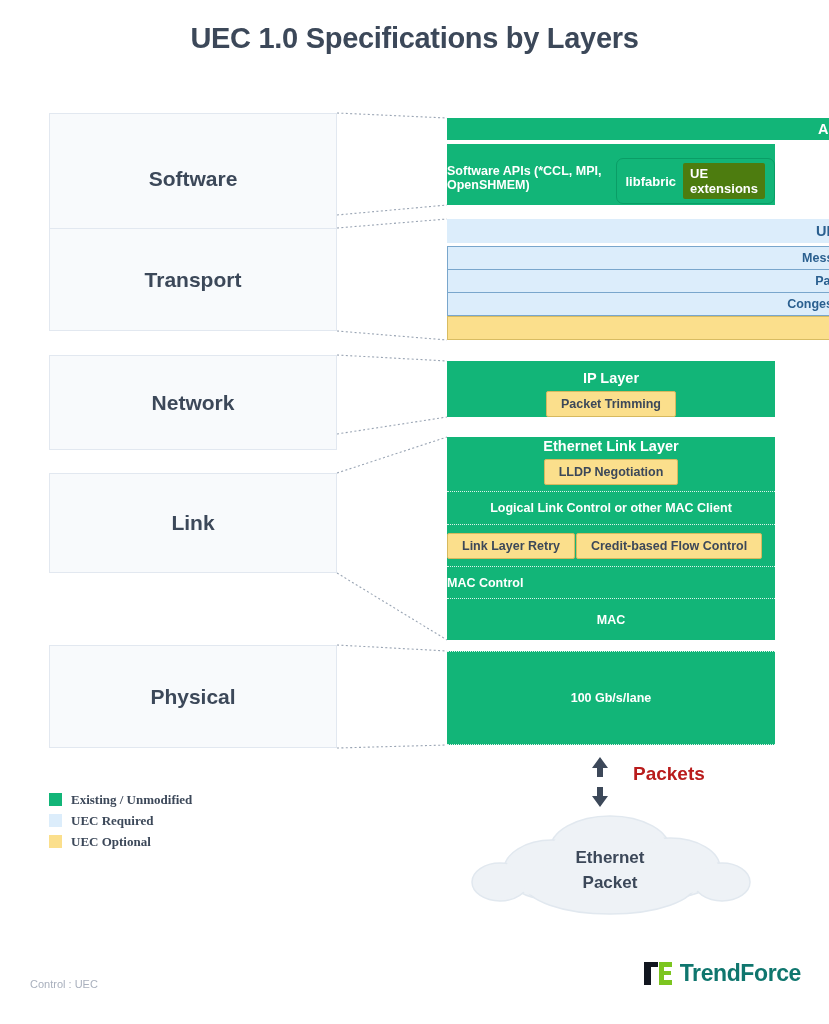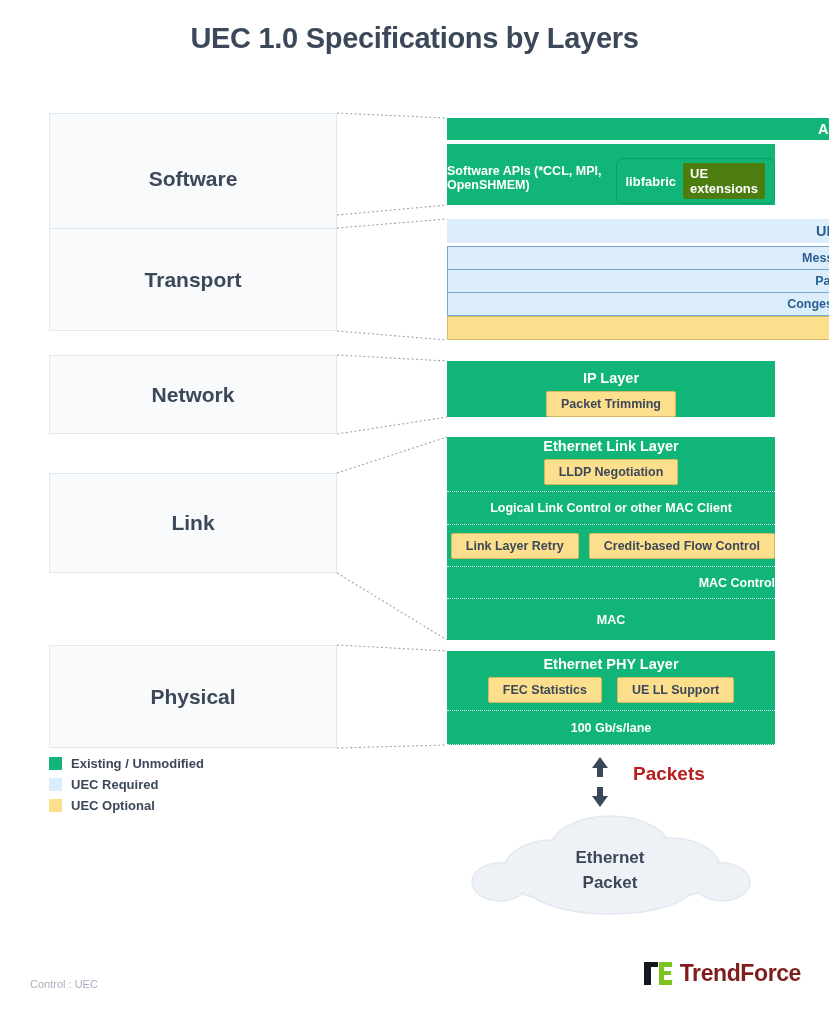--- a/index.html
+++ b/index.html
@@ -123,21 +123,21 @@
   .inner-green-box .hl {
     background: #4d7c0f;
     color: #ffffff;
     font-weight: bold;
     font-size: 13px;
     padding: 3px 7px;
     border-radius: 2px;
   }
 
   
-  .legend { position: absolute; left: 49px; top: 753px; }
+  .legend { position: absolute; left: 49px; top: 789px; font-family: Liberation Serif, serif; }
   .legend-row { display: flex; align-items: center; height: 21px; }
   .swatch { width: 13px; height: 13px; margin-right: 9px; flex: none; }
   .legend-label { font-size: 13px; font-weight: bold; color: #3c4859; }
 
   
   .packets-arrow { position: absolute; left: 587px; top: 757px; }
   .packets-label {
     position: absolute; left: 633px; top: 763px;
     font-size: 19px; font-weight: bold; color: #b91c1c;
   }
@@ -153,21 +153,21 @@
   
   .source {
     position: absolute; left: 30px; top: 978px;
     font-size: 11px; color: #a9b0bd;
   }
   .logo-wrap {
     position: absolute; right: 28px; top: 960px;
     display: flex; align-items: center; gap: 7px;
   }
   .logo-text {
-    font-size: 23px; font-weight: bold; color: #7f1d1d; letter-spacing: -0.4px;
+    font-size: 23px; font-weight: bold; color: #0f766e; letter-spacing: -0.4px;
   }
 </style>
 </head>
 <body>
 
 <div class="page">
 
   <div class="title">UEC 1.0 Specifications by Layers</div>
 
   <svg class="conn" style="left:0;top:0;width:829px;height:1024px;">
@@ -187,21 +187,21 @@
     <line x1="337" y1="645" x2="447" y2="651"></line>
     <line x1="337" y1="748" x2="447" y2="745"></line>
   </svg>
 
   <div class="layer-box" style="top:113px; height:132px;">
     <span>Software</span>
   </div>
   <div class="layer-box" style="top:228px; height:103px;">
     <span>Transport</span>
   </div>
-  <div class="layer-box" style="top:355px; height:79px;">
+  <div class="layer-box" style="top:355px; height:95px;">
     <span>Network</span>
   </div>
   <div class="layer-box" style="top:473px; height:100px;">
     <span>Link</span>
   </div>
   <div class="layer-box" style="top:645px; height:103px;">
     <span>Physical</span>
   </div>
 
   <div class="stack-block grn band band-title" style="top:118px; height:22px;">
@@ -241,42 +241,35 @@
 
     <div style="display:flex; flex-direction:column; align-items:center; padding-top:1px; padding-bottom:6px;">
       <div class="band-title">Ethernet Link Layer</div>
       <div class="pill" style="margin-top:5px;">LLDP Negotiation</div>
     </div>
 
     <div class="dotted-sep" style="display:flex; align-items:center; justify-content:center; height:33px;">
       <span class="band-sub">Logical Link Control or other MAC Client</span>
     </div>
 
-    <div class="dotted-sep" style="display:flex; align-items:center; justify-content:flex-end; gap:10px; height:42px;">
+    <div class="dotted-sep" style="display:flex; align-items:center; justify-content:flex-start; gap:1px; height:42px;">
       <span class="pill">Link Layer Retry</span>
       <span class="pill">Credit-based Flow Control</span>
     </div>
 
-    <div class="dotted-sep" style="display:flex; align-items:center; justify-content:flex-end; height:32px;">
+    <div class="dotted-sep" style="display:flex; align-items:center; justify-content:flex-start; height:32px;">
       <span class="band-sub">MAC Control</span>
     </div>
 
     <div class="dotted-sep" style="display:flex; align-items:center; justify-content:center; flex:1;">
       <span class="band-sub">MAC</span>
     </div>
   </div>
 
   <div class="stack-block grn" style="top:651px; height:94px; display:flex; flex-direction:column;">
-    <div style="display:flex; flex-direction:column; align-items:center; padding-top:5px; padding-bottom:7px;">
-      <div class="band-title">Ethernet PHY Layer</div>
-      <div style="display:flex; gap:15px; margin-top:5px;">
-        <span class="pill">FEC Statistics</span>
-        <span class="pill">UE LL Support</span>
-      </div>
-    </div>
     <div class="dotted-sep" style="display:flex; align-items:center; justify-content:center; flex:1; border-bottom:1.5px dotted rgba(255,255,255,0.85);">
       <span class="band-sub">100 Gb/s/lane</span>
     </div>
   </div>
 
   <div class="legend">
     <div class="legend-row">
       <span class="swatch" style="background:#12b578;"></span>
       <span class="legend-label">Existing / Unmodified</span>
     </div>

